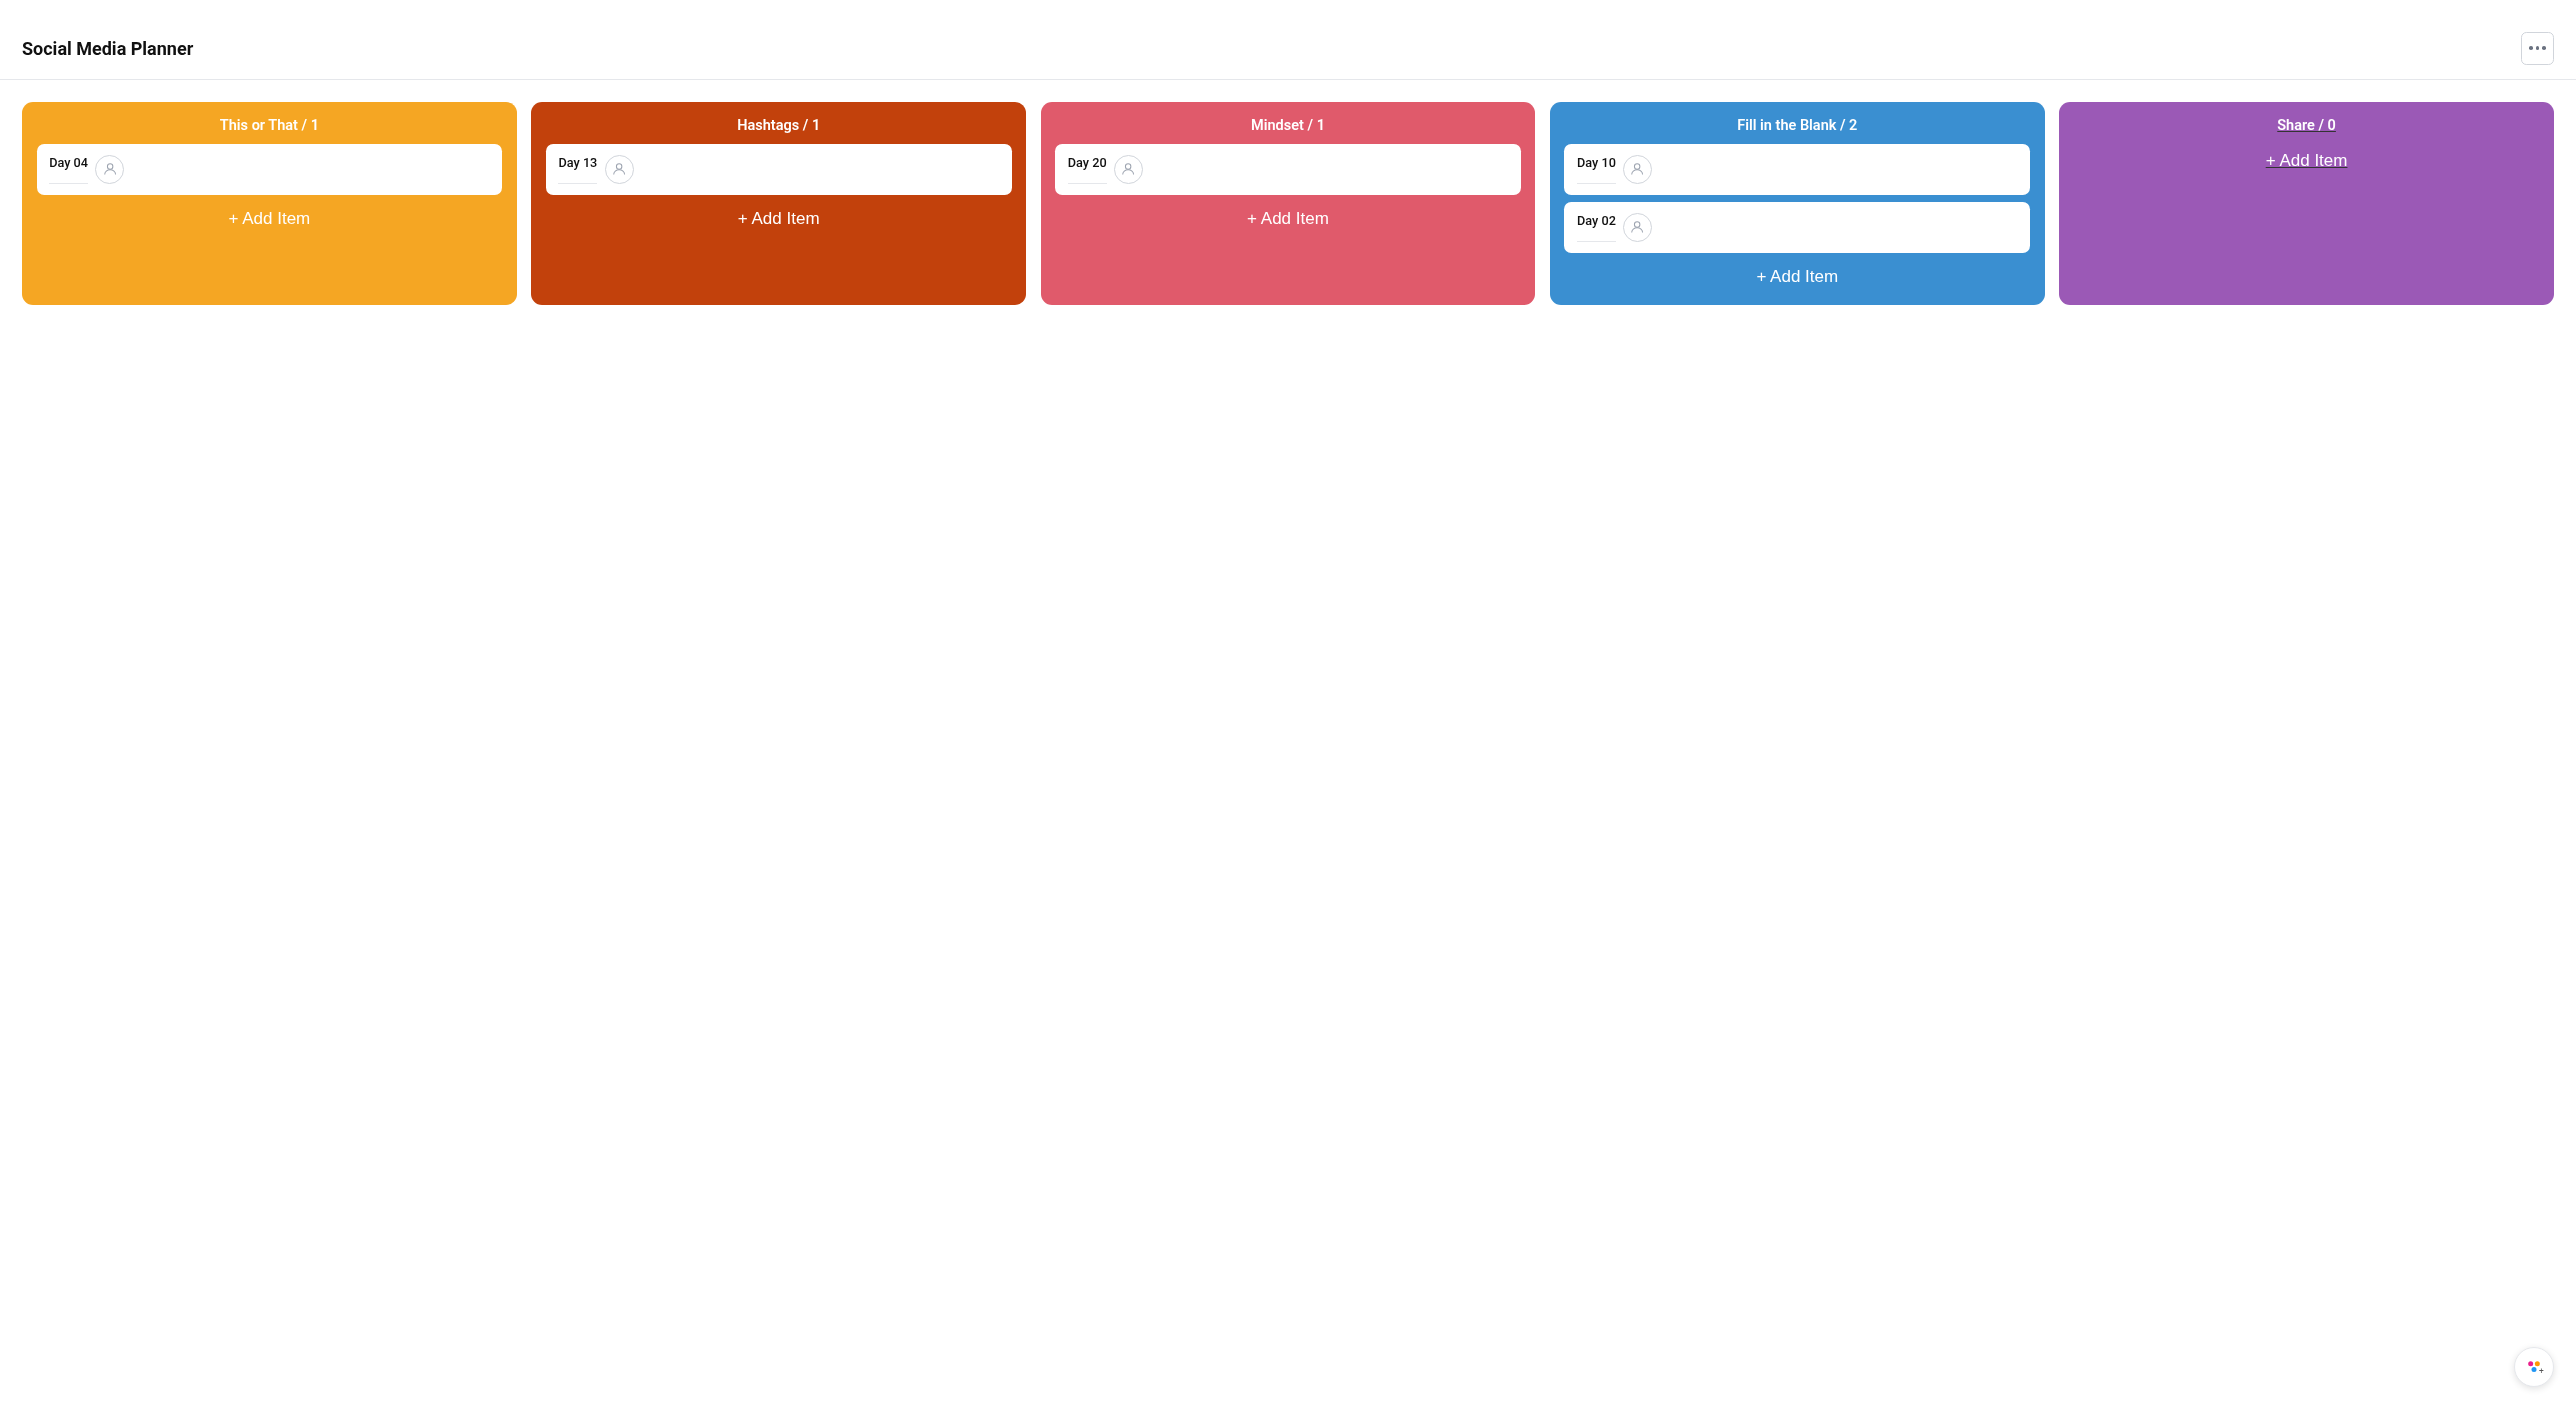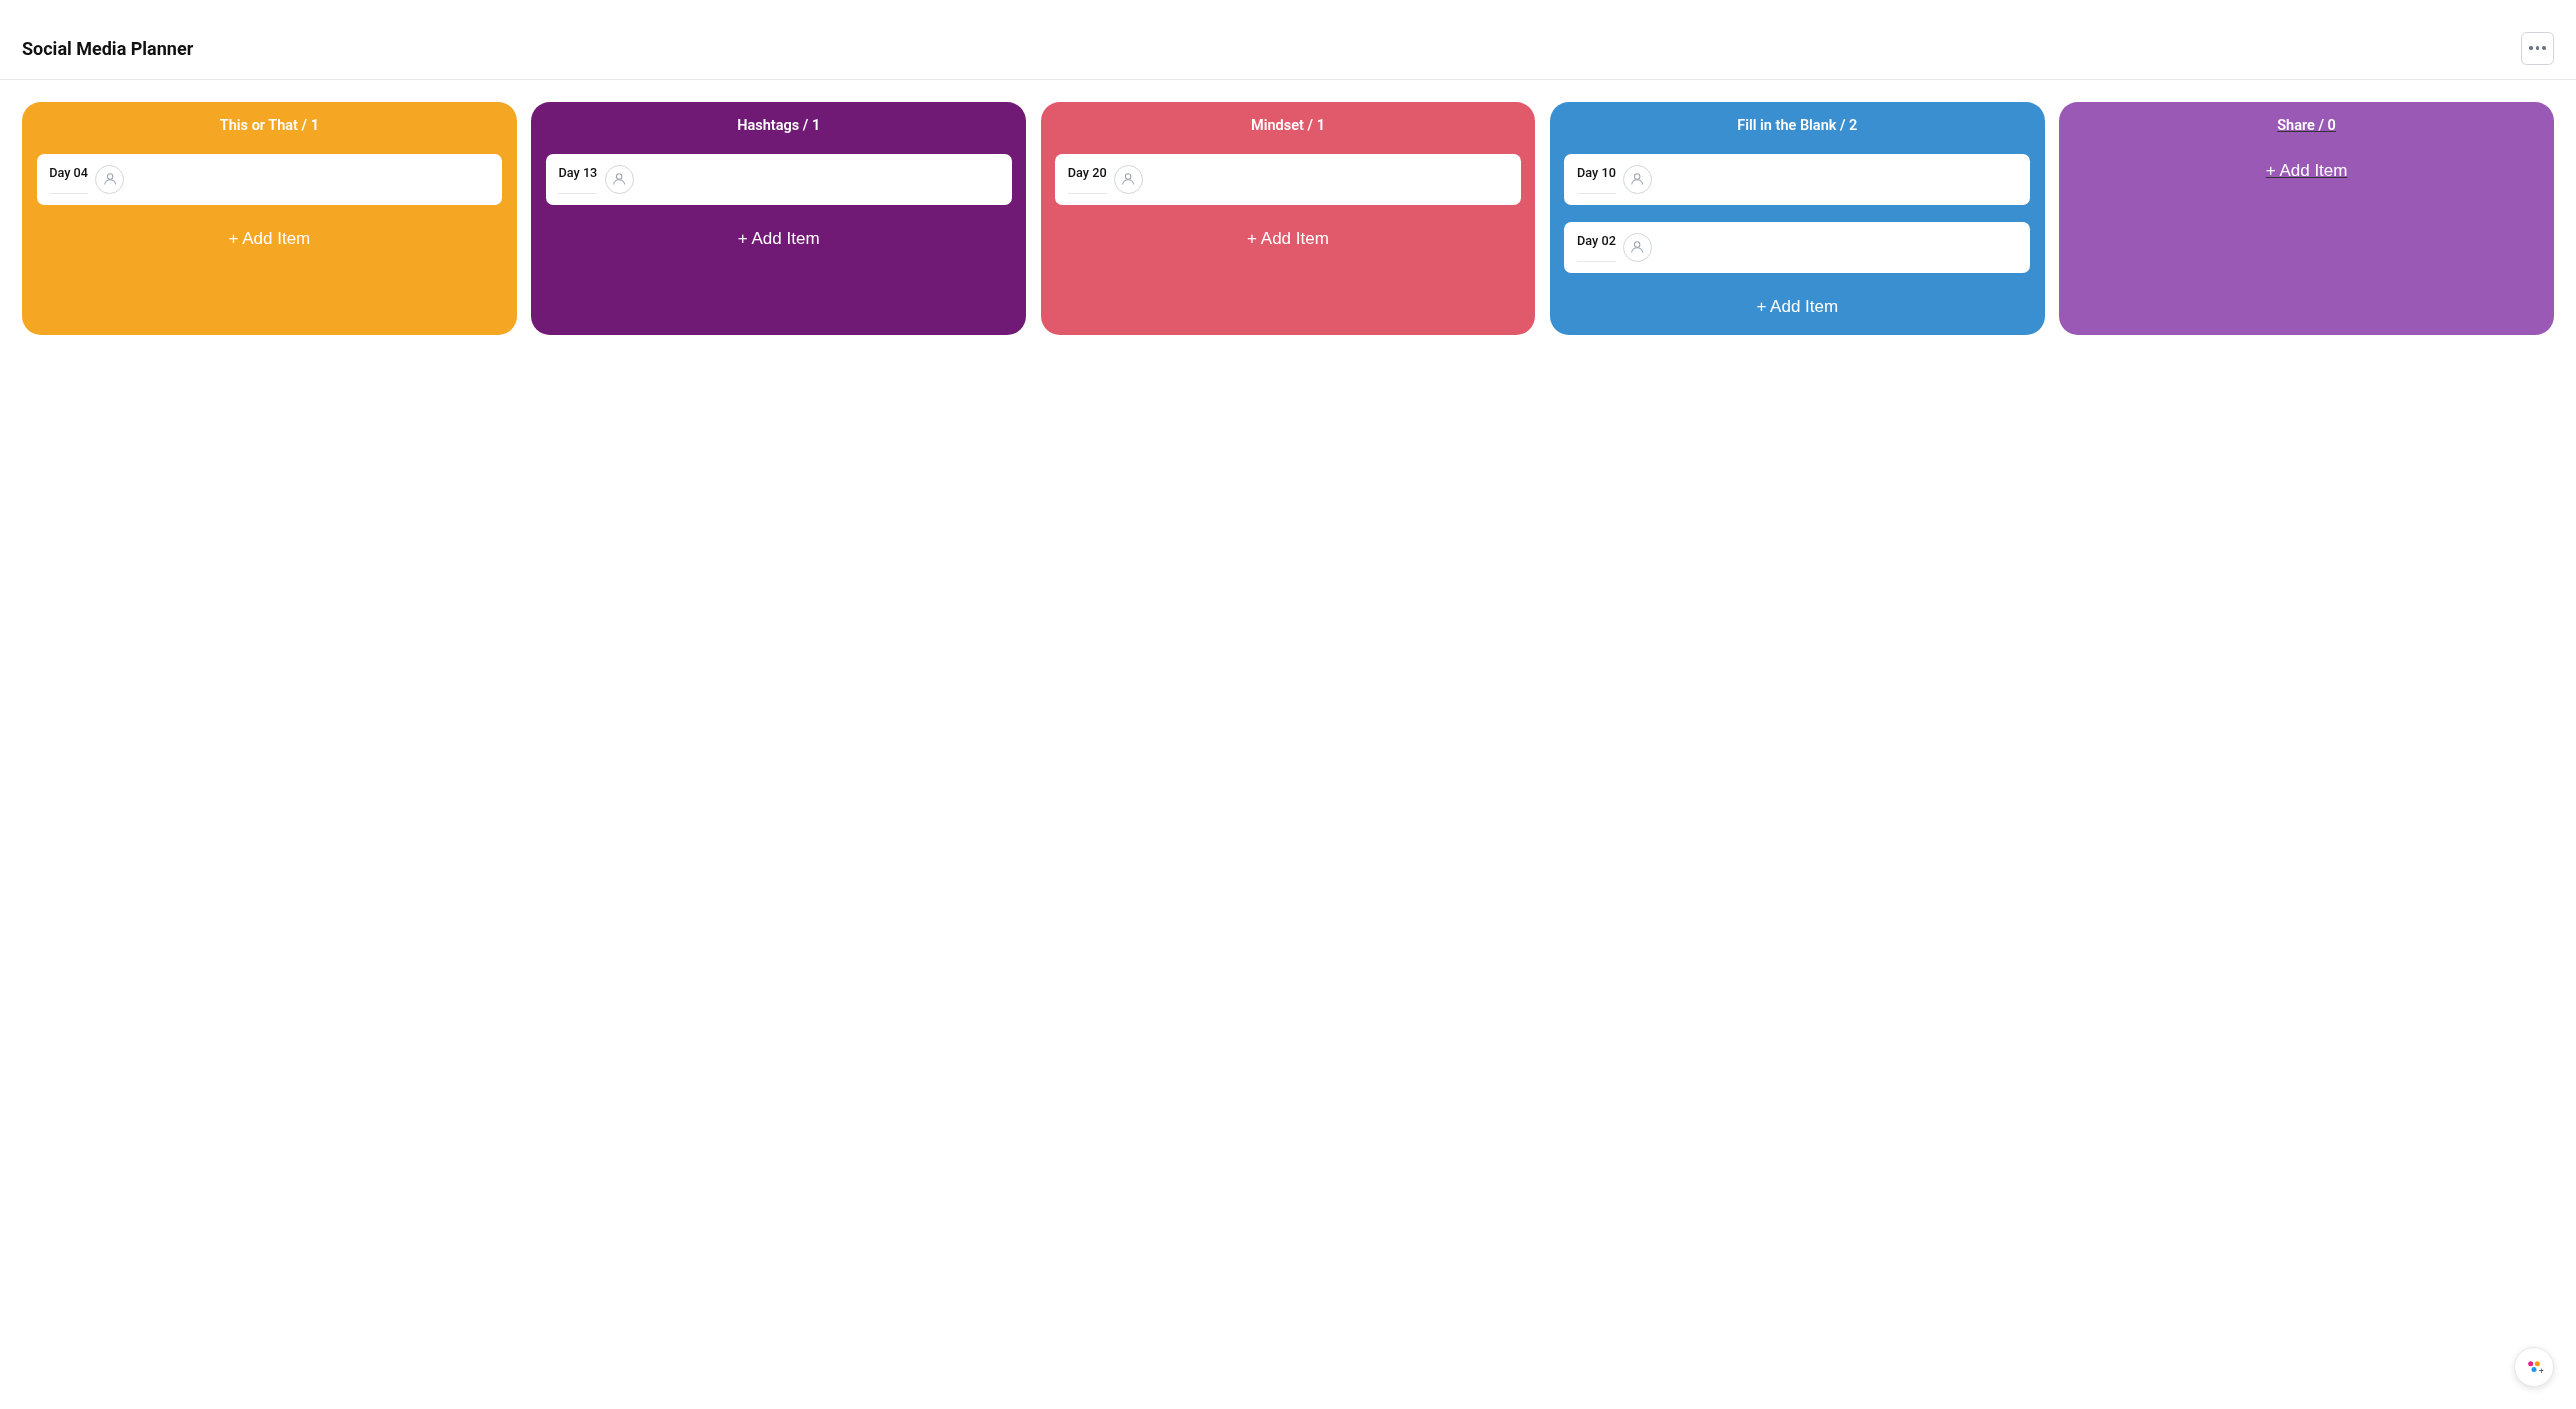--- a/index.html
+++ b/index.html
@@ -52,27 +52,27 @@
 
     .board {
       display: flex;
       flex-direction: row;
       gap: 14.5px;
       padding: 22px;
       overflow-x: auto;
     }
 
     .column {
-      border-radius: 19px;
+      border-radius: 11px;
       padding: 14.5px;
       min-width: 253px;
       flex: 1;
       display: flex;
       flex-direction: column;
-      gap: 17px;
+      gap: 7px;
     }
 
     .column-header {
       text-align: center;
       font-size: 14.5px;
       font-weight: 600;
       color: #ffffff;
       margin-bottom: 3.6px;
     }
 
@@ -115,21 +115,21 @@
       color: #ffffff;
       font-size: 17px;
       font-weight: 500;
       cursor: pointer;
       text-align: center;
       padding: 3.6px 0;
       margin-top: 3.6px;
     }
 
     .col-orange { background: #f5a623; }
-    .col-green { background: #701a75; }
+    .col-green { background: #c2410c; }
     .col-red { background: #e05a6b; }
     .col-blue { background: #3a8fd1; }
     .col-purple { background: #9b59b6; text-decoration: underline; }
 
     .bottom-right-fab {
       position: fixed;
       bottom: 22px;
       right: 22px;
       width: 40px;
       height: 40px;

